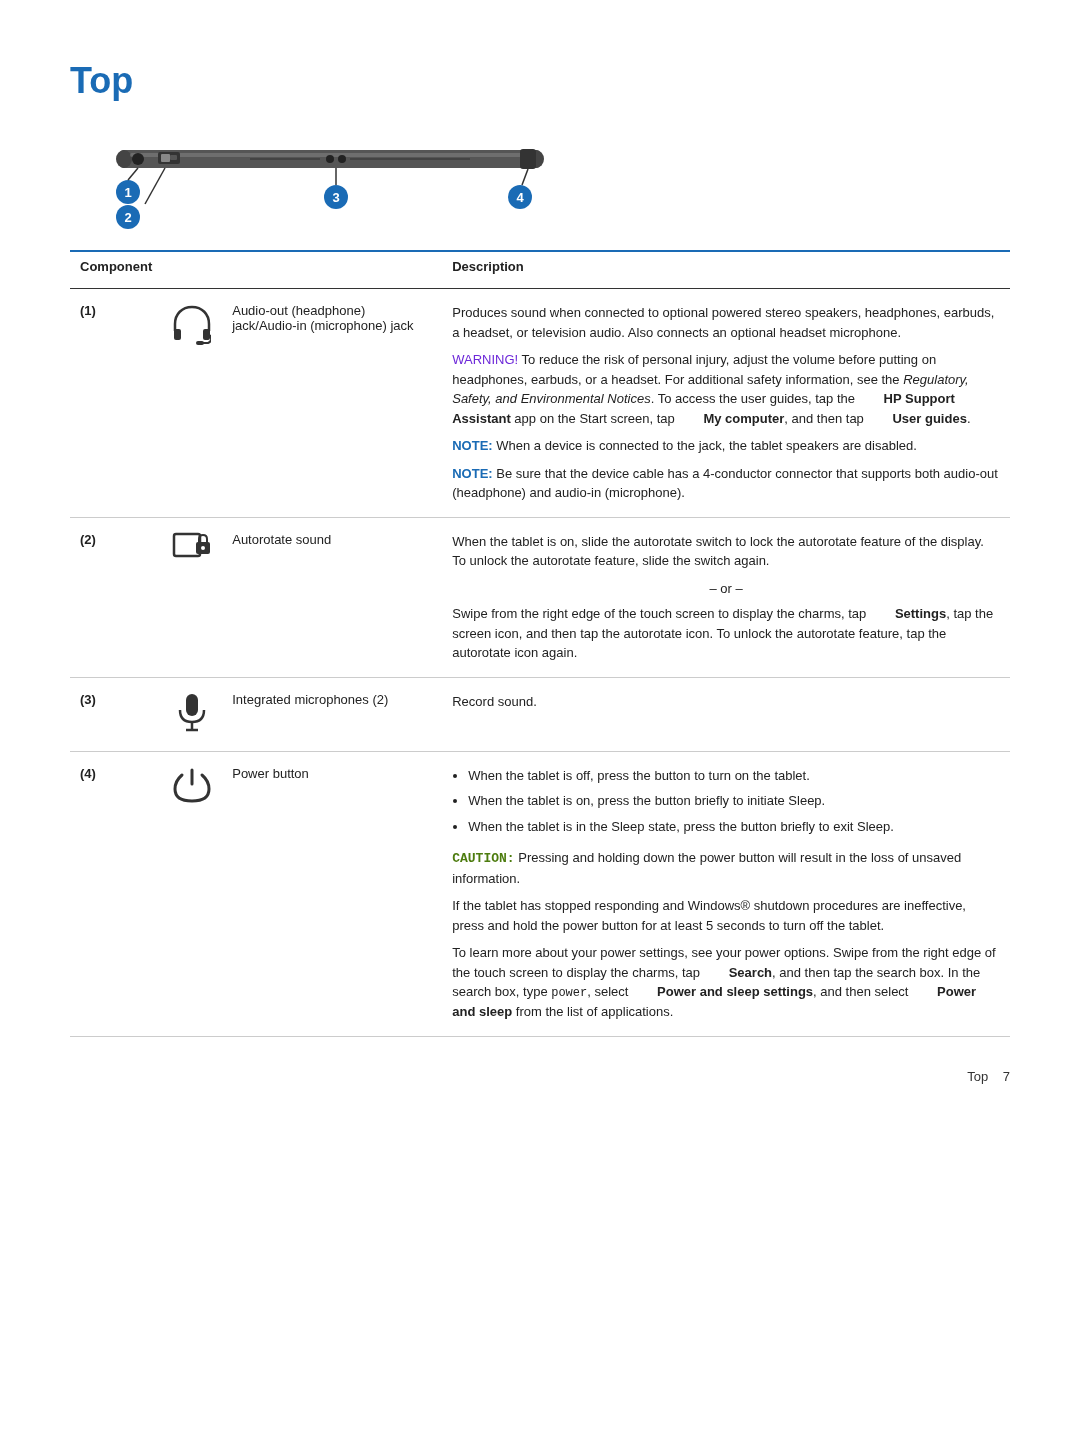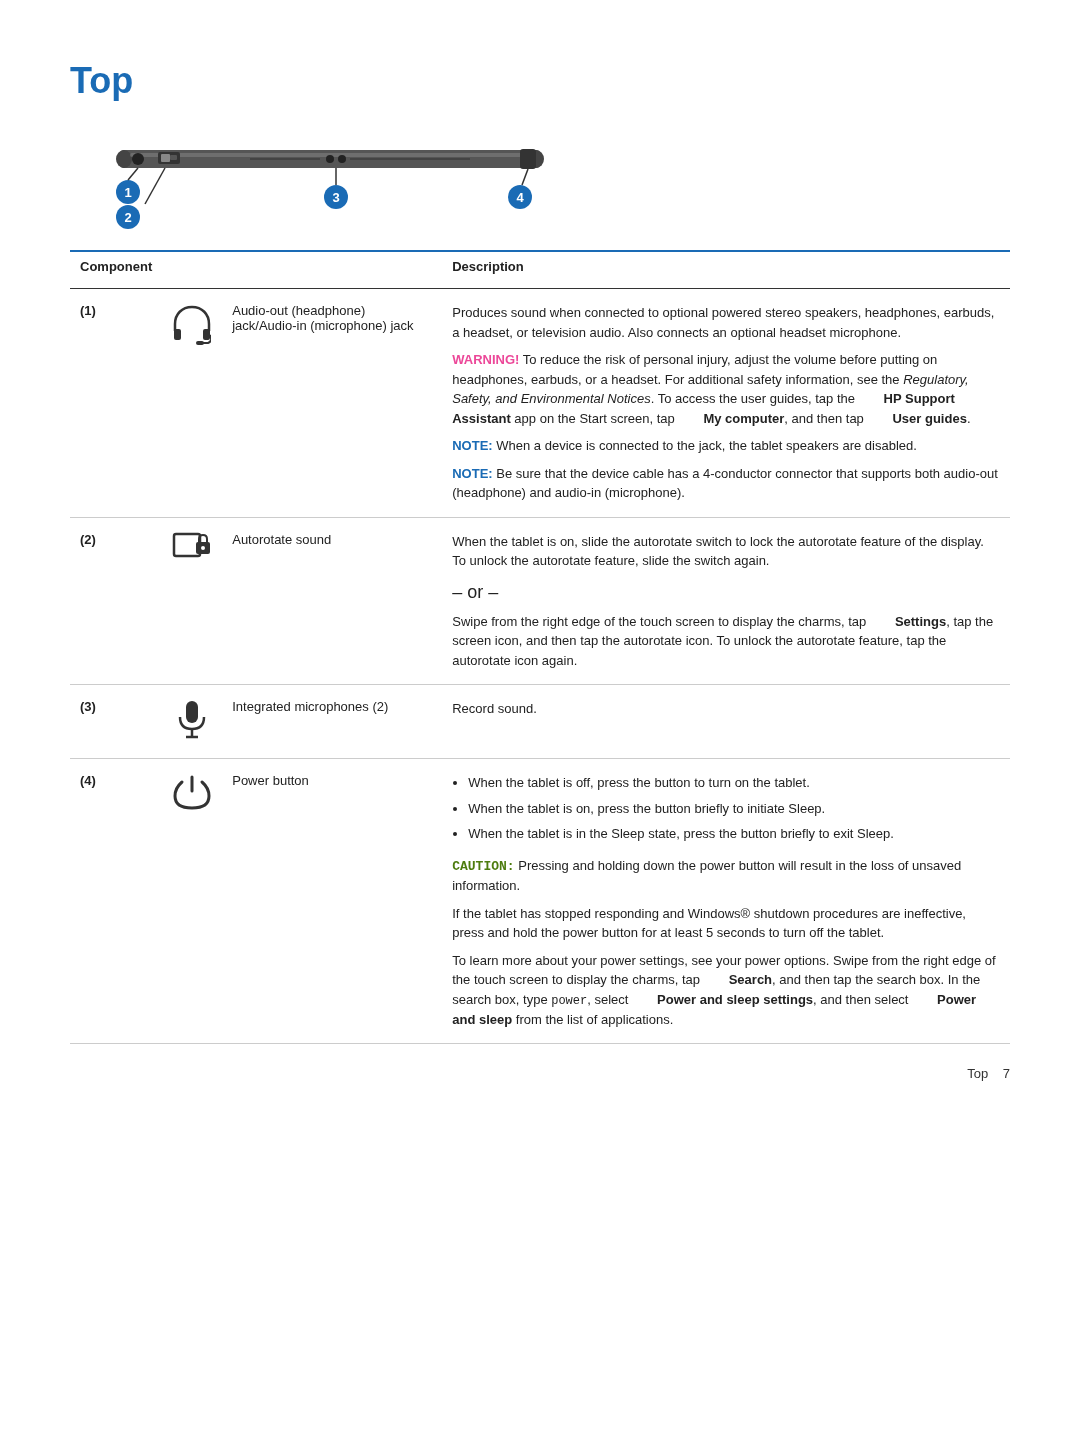--- a/index.html
+++ b/index.html
@@ -54,22 +54,22 @@
       padding: 14px 10px 14px 10px;
       vertical-align: top;
       border-bottom: 1px solid #ccc;
       font-size: 13px;
     }
     td.num { font-weight: bold; font-size: 13px; width: 70px; }
     td.icon-cell { width: 60px; text-align: center; vertical-align: middle; }
     td.name-cell { width: 220px; vertical-align: top; }
     td.desc-cell { }
     .warning-label {
-      color: #ec4899;
-      font-weight: bold;
+      color: #6d28d9;
+      font-weight: normal;
     }
     .note-label {
       color: #1a6bb5;
       font-weight: bold;
     }
     .caution-label {
       color: #4d7c0f;
       font-weight: bold;
       font-family: Liberation Mono, monospace;
     }
@@ -86,27 +86,28 @@
       margin-bottom: 6px;
       line-height: 1.5;
     }
     .italic { font-style: italic; }
     .bold { font-weight: bold; padding-left: 25px; }
     .mono { font-family: 'Courier New', monospace; font-size: 12px; }
     .footer-area {
       display: flex;
       justify-content: space-between;
       align-items: flex-end;
-      margin-top: 22px;
+      margin-top: 32px;
       font-size: 13px;
       color: #333;
     }
     .or-line {
       margin: 6px 0;
-      font-size: 18px;
+      font-size: 13px;
+      text-align: center;
     }
   </style>
 </head>
 <body>
 
 <h1 class="page-title">Top</h1>
 
 <div class="diagram-area">
   <svg class="diagram-svg" viewBox="0 0 520 110" xmlns="http://www.w3.org/2000/svg">
 

